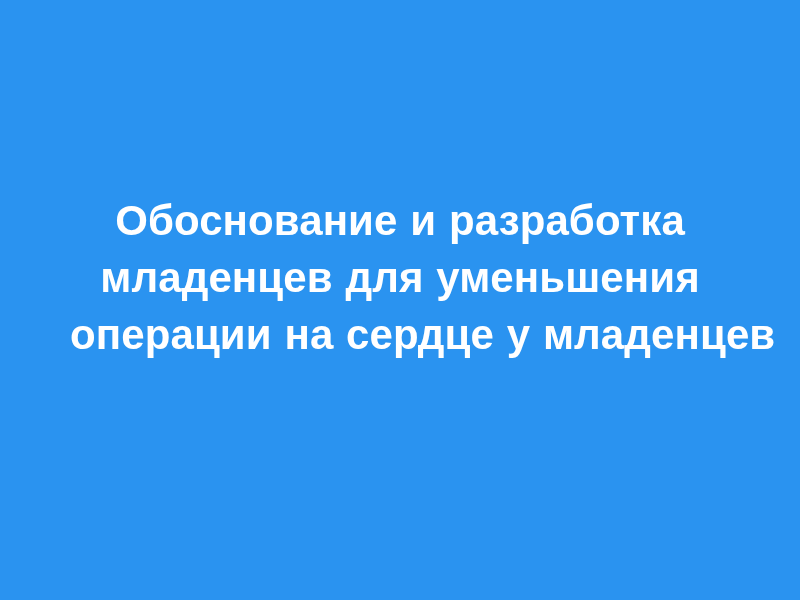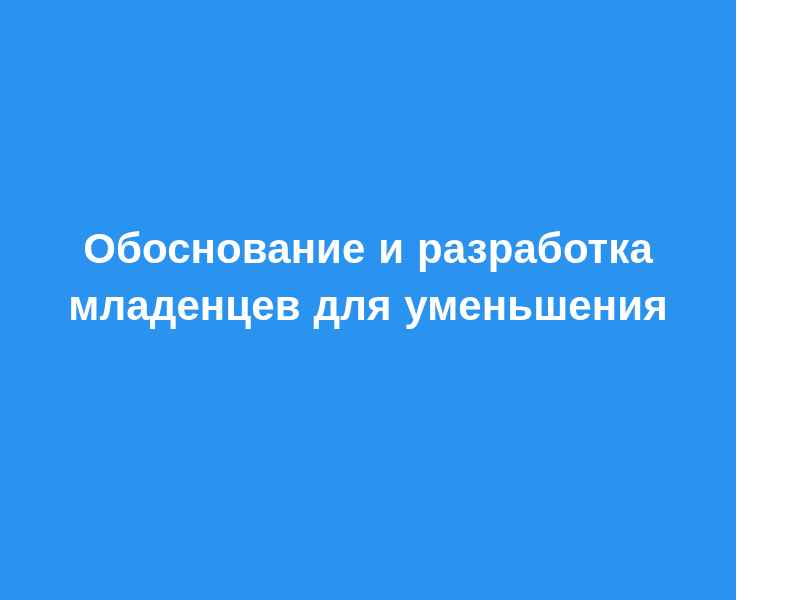--- a/index.html
+++ b/index.html
@@ -11,21 +11,21 @@
   body {
     width: 800px;
     height: 600px;
     overflow: hidden;
     font-family: "Liberation Sans", sans-serif;
   }
 
   .slide {
     position: relative;
     box-sizing: border-box;
-    width: 736px;
+    width: 800px;
     height: 600px;
     background: #2a93f0;
     display: flex;
     align-items: center;
     justify-content: center;
   }
 
   .title-block {
     width: 660px;
     margin: 0 auto;
@@ -52,15 +52,16 @@
   }
 </style>
 </head>
 <body>
 
 <div class="slide">
   <div class="title-block">
     <h1 class="slide-title">
       <span class="title-line">Обоснование и разработка</span>
       <span class="title-line">младенцев для уменьшения</span>
+      <span class="title-line">операции на сердце у младенцев</span>
     </h1>
   </div>
 </div>
 
 </body></html>

